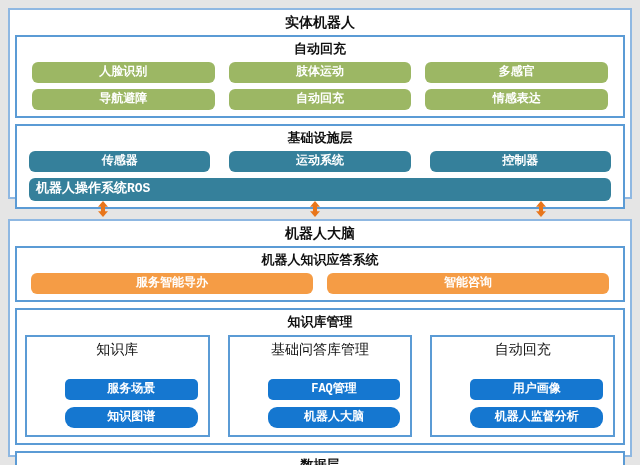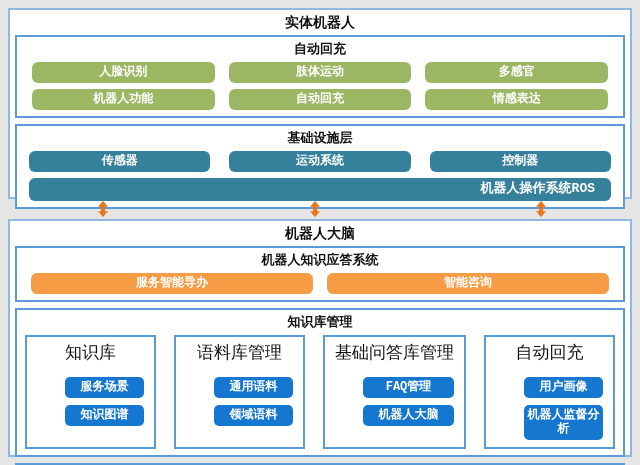--- a/index.html
+++ b/index.html
@@ -56,65 +56,65 @@
     box-sizing:border-box;
   }
   .btn.green{background:var(--green);}
   .btn.teal{background:var(--teal);}
   .btn.orange{background:var(--orange);}
   .btn.blue{background:var(--blue);border-radius:5px;}
 
   .btn.full{
     flex:none;display:block;margin:0 12px 6px 12px;
     background:var(--teal);
-    color:#fff;font-weight:bold;font-size:13px;text-align:right;
-    border-radius:6px;padding:4px 16px 5px;
+    color:#fff;font-weight:bold;font-size:13px;text-align:left;
+    border-radius:6px;padding:4px 7px 5px;
   }
 
   
   .arrow-strip{position:absolute;left:0;top:199px;width:640px;height:20px;}
   .updown-arrow{position:absolute;top:2px;width:12px;height:16px;}
 
   
   .group-row{display:flex;gap:18px;padding:0 8px;margin-bottom:6px;flex:1;}
   .group-box{
     flex:1 1 0;
     border:2px solid var(--inner-border);
     box-sizing:border-box;
     display:flex;flex-direction:column;
     padding:3px 10px 7px 10px;
     background:#fff;
   }
   .group-title{
-    text-align:center;font-size:17px;font-weight:normal;
-    padding:1px 0 13px;color:#111;white-space:nowrap;
+    text-align:center;font-size:14px;font-weight:normal;
+    padding:1px 0 20px;color:#111;white-space:nowrap;
   }
   .group-box .btn{flex:none;padding:3px 0 4px;margin-left:28px;}
-  .group-box .btn + .btn{margin-top:7px;}
+  .group-box .btn + .btn{margin-top:7px;border-radius:9px;}
 
   .qa-box .btn-row{padding:0 14px;}
   .data-row{display:flex;gap:18px;padding:0 8px;margin-bottom:7px;}
 </style>
 </head>
 <body>
 
 <div class="canvas">
 
   <div class="outer-box top">
     <div class="outer-title">实体机器人</div>
 
     <div class="inner-box">
       <div class="inner-title">自动回充</div>
       <div class="btn-row">
         <div class="btn green">人脸识别</div>
         <div class="btn green">肢体运动</div>
         <div class="btn green">多感官</div>
       </div>
       <div class="btn-row">
-        <div class="btn green">机器人功能</div>
+        <div class="btn green">导航避障</div>
         <div class="btn green">自动回充</div>
         <div class="btn green">情感表达</div>
       </div>
     </div>
 
     <div class="inner-box">
       <div class="inner-title">基础设施层</div>
       <div class="btn-row wide-gap">
         <div class="btn teal">传感器</div>
         <div class="btn teal">运动系统</div>
@@ -155,25 +155,20 @@
 
     <div class="inner-box">
       <div class="inner-title">知识库管理</div>
       <div class="group-row">
         <div class="group-box">
           <div class="group-title">知识库</div>
           <div class="btn blue">服务场景</div>
           <div class="btn blue">知识图谱</div>
         </div>
         <div class="group-box">
-          <div class="group-title">语料库管理</div>
-          <div class="btn blue">通用语料</div>
-          <div class="btn blue">领域语料</div>
-        </div>
-        <div class="group-box">
           <div class="group-title">基础问答库管理</div>
           <div class="btn blue">FAQ管理</div>
           <div class="btn blue">机器人大脑</div>
         </div>
         <div class="group-box">
           <div class="group-title">自动回充</div>
           <div class="btn blue">用户画像</div>
           <div class="btn blue">机器人监督分析</div>
         </div>
       </div>

